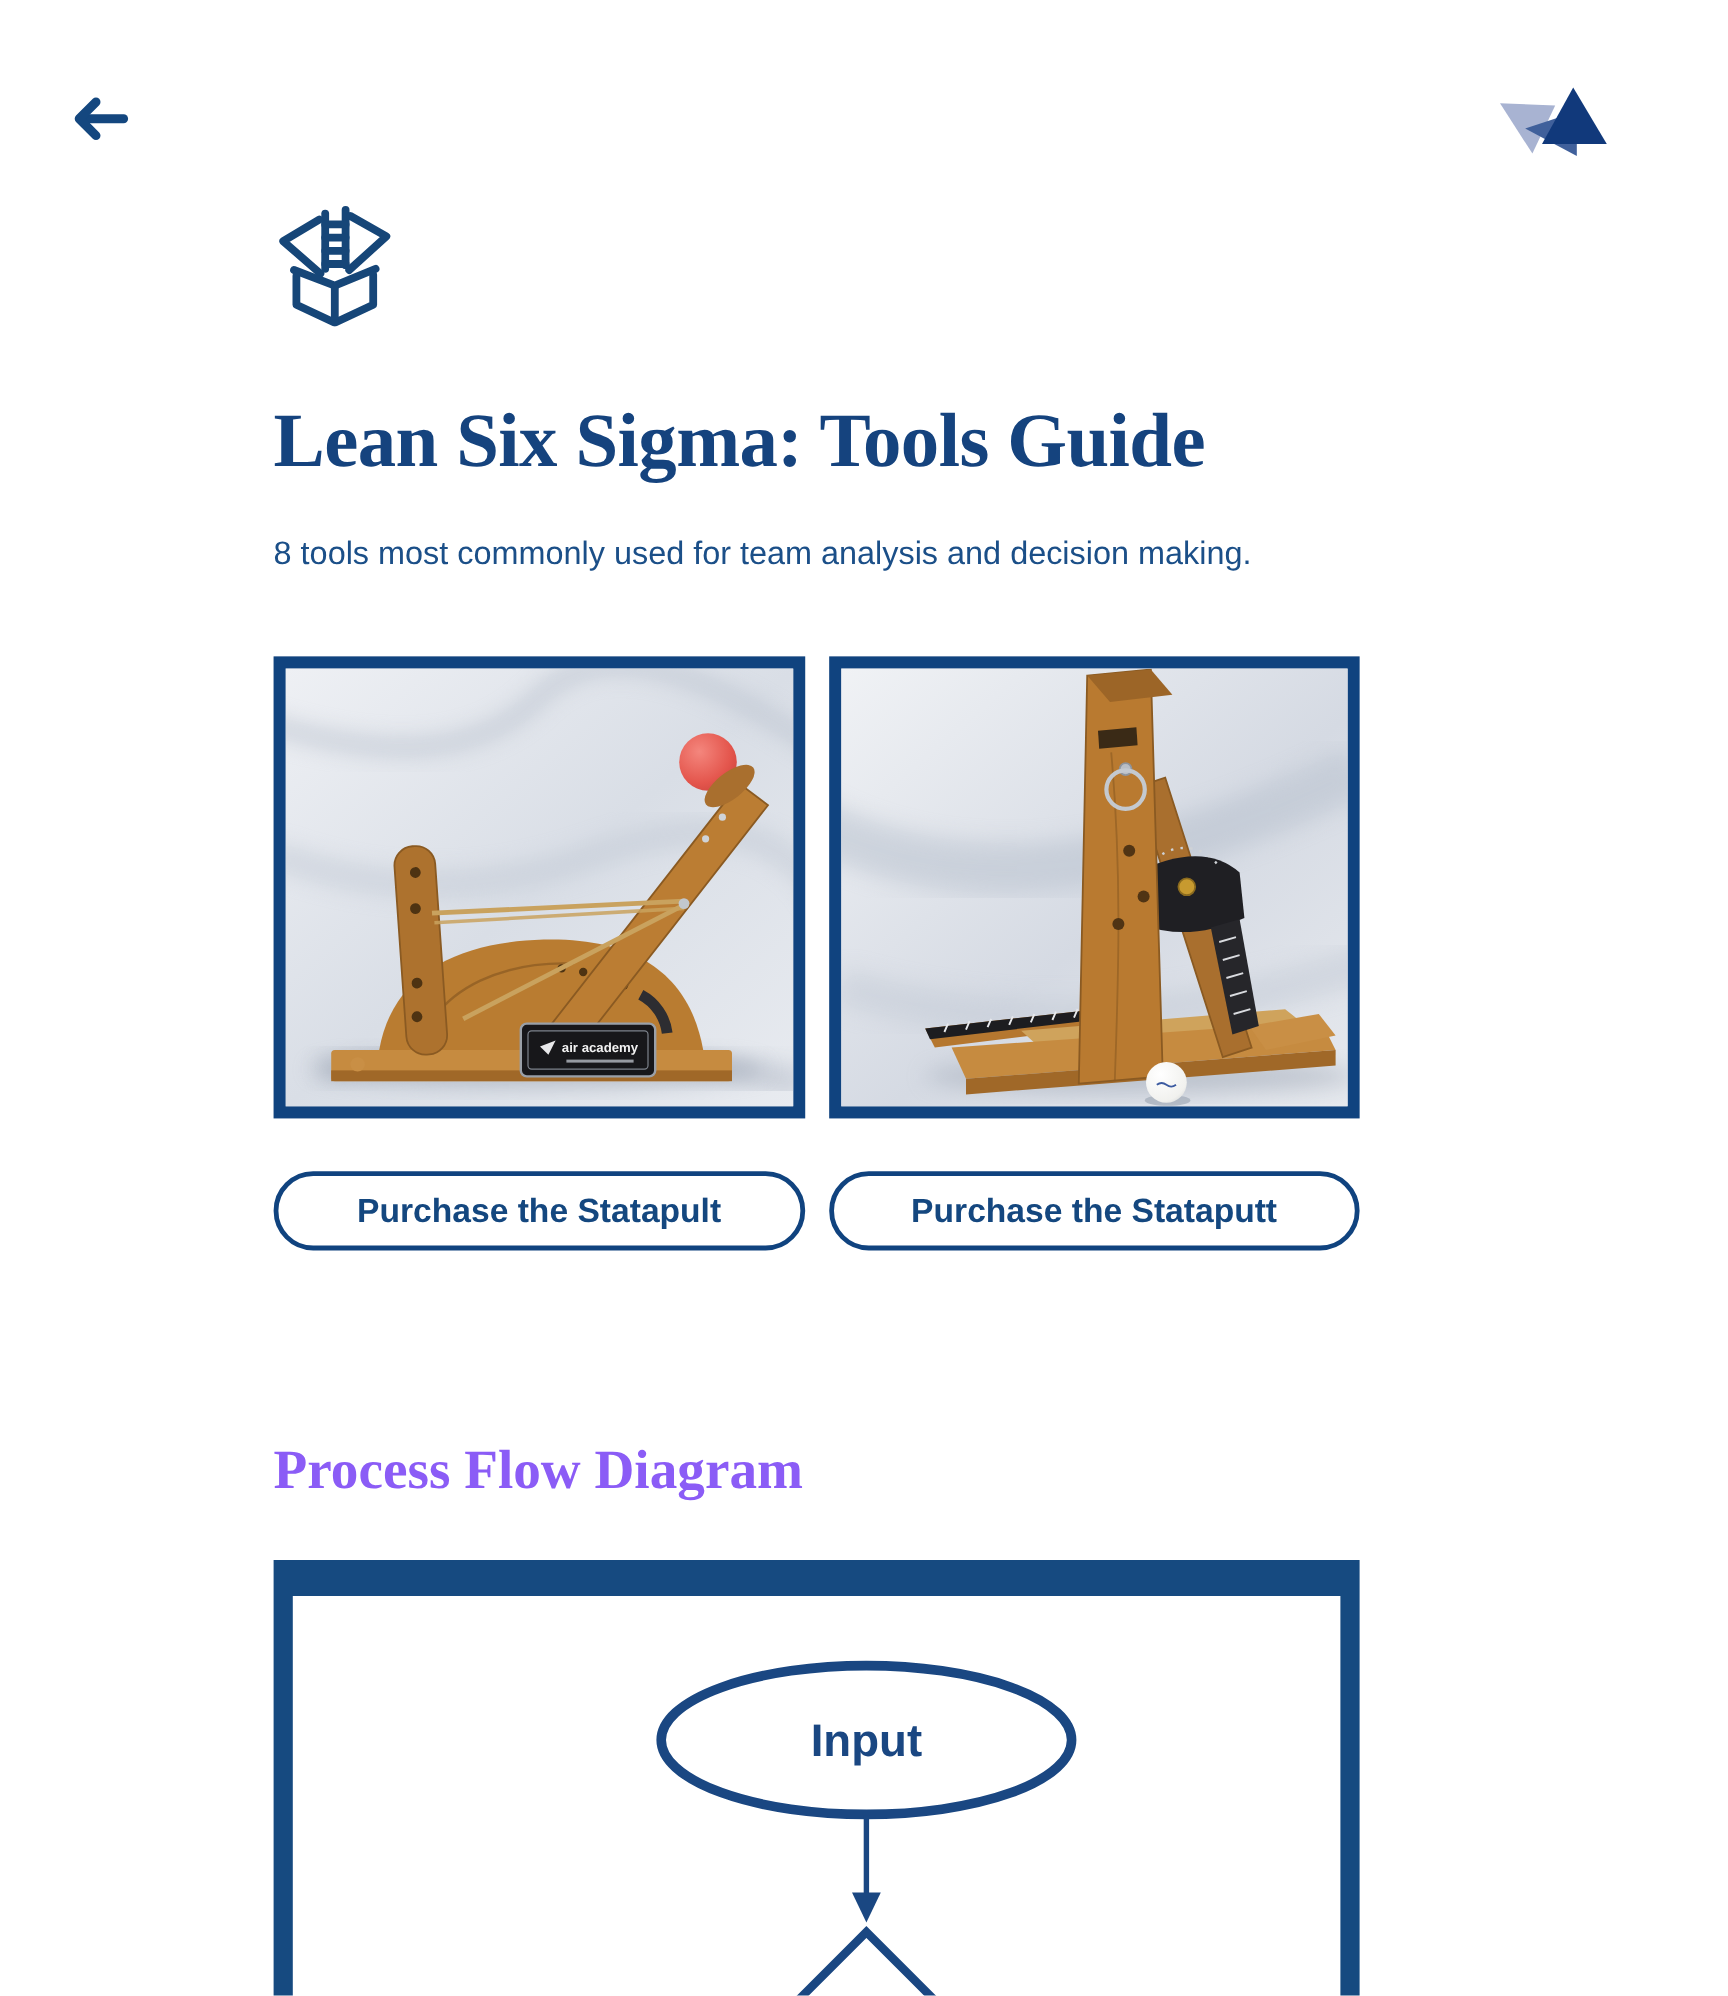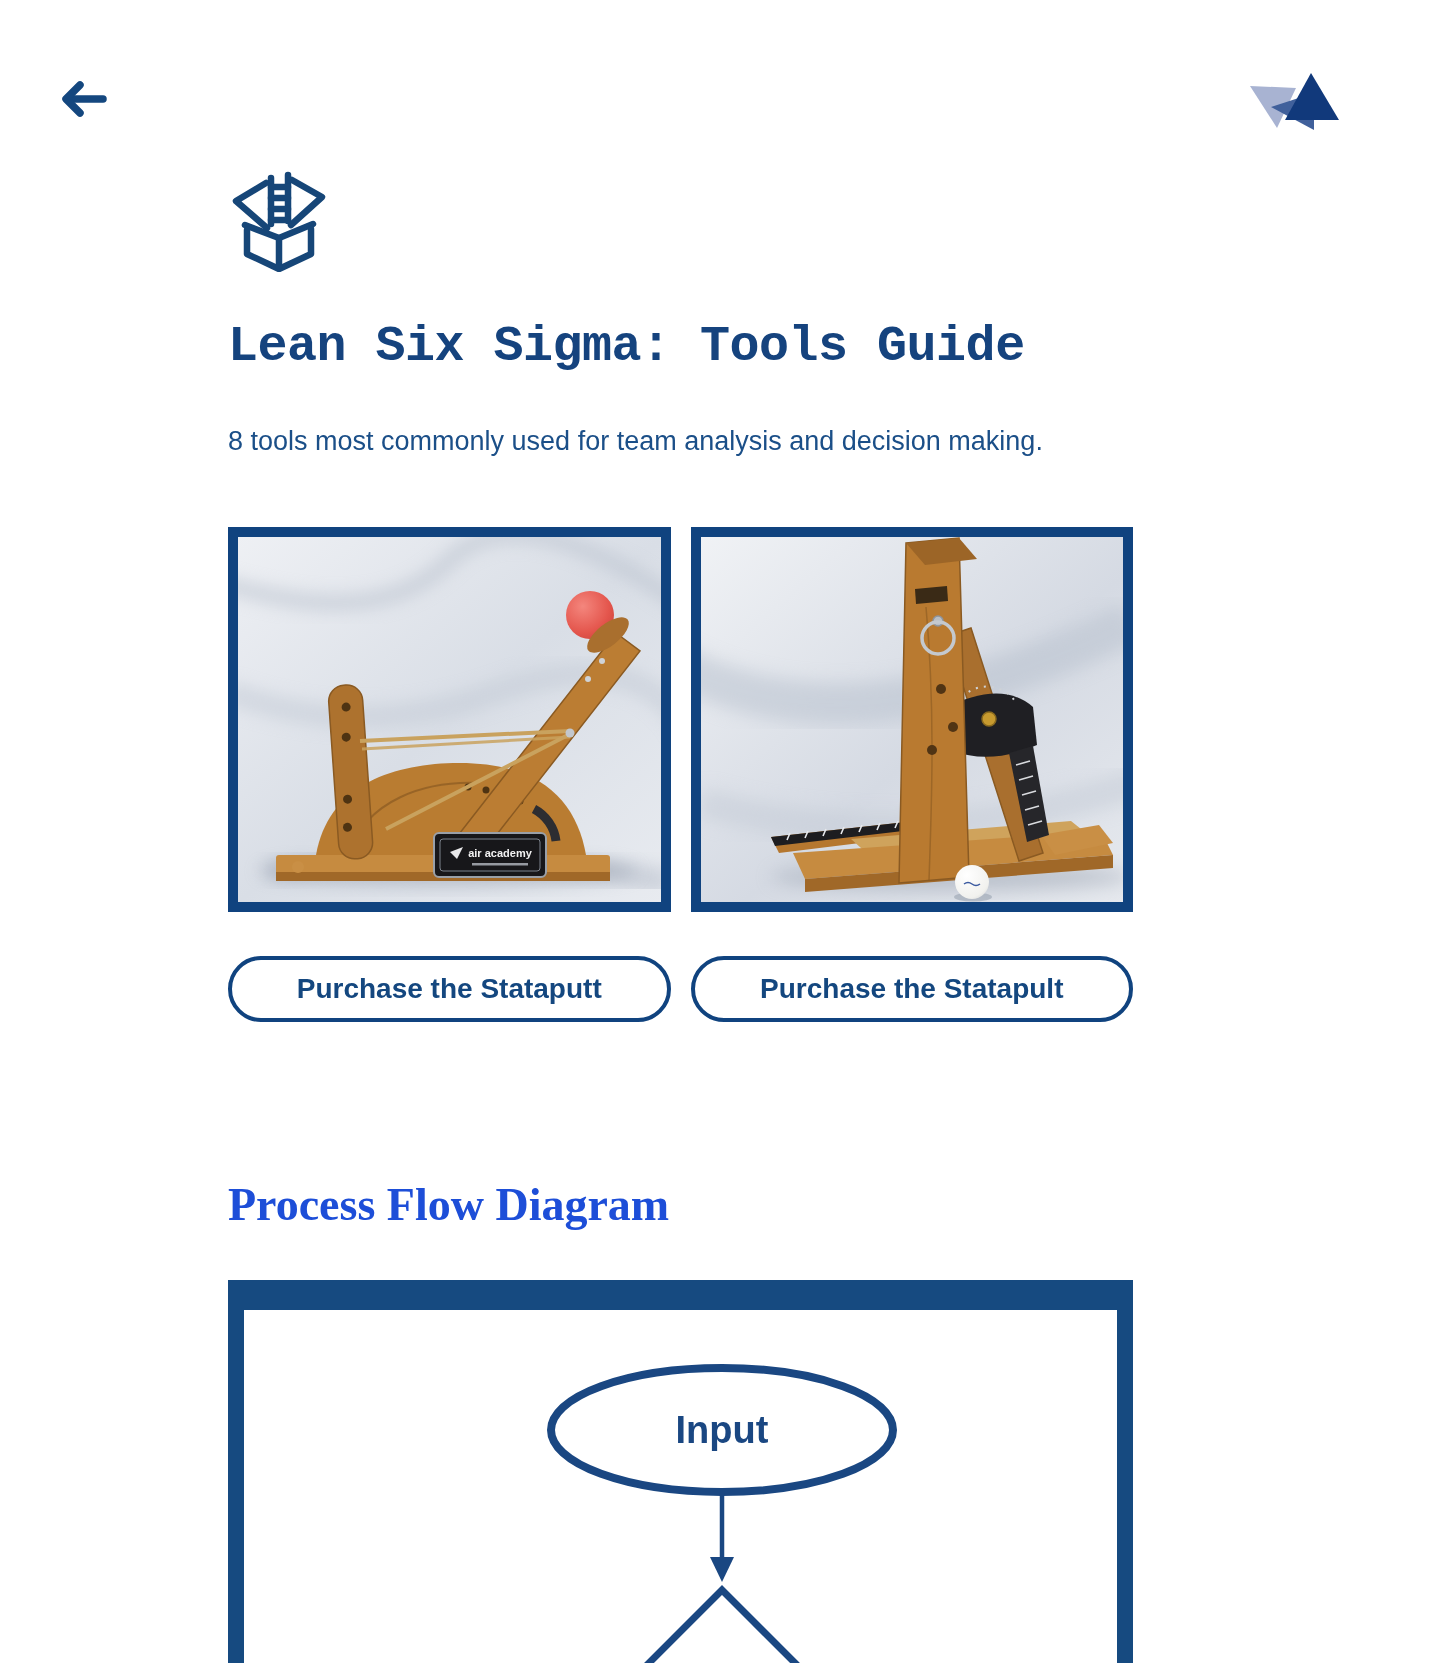--- a/index.html
+++ b/index.html
@@ -9,40 +9,40 @@
     font-family:"Liberation Sans", sans-serif;
   }
   .back-btn {
     position:absolute; left:55px; top:76px; width:56px; height:48px;
     background:none; border:none; cursor:pointer; padding:0;
   }
   .brand-logo { position:absolute; left:1246px; top:72px; width:98px; height:66px; cursor:pointer; }
   .content { position:absolute; left:228px; top:0; width:905px; }
   .box-icon { margin-top:166px; width:102px; height:106px; display:block; }
   h1.page-title {
-    margin-top:46px; font-family:Liberation Mono, monospace; font-weight:bold;
-    font-size:50px; line-height:58px; color:#15437E; letter-spacing:-0.5px;
+    margin-top:66px; font-family:Liberation Serif, serif; font-weight:bold;
+    font-size:64px; line-height:58px; color:#15437E; letter-spacing:-0.5px;
   }
   p.subtitle {
     margin-top:40px; width:850px; font-size:27px; line-height:51px; color:#1B4F88;
   }
   .figures { margin-top:60px; display:flex; gap:20px; }
   .figure {
     flex:1; height:385px; border:10px solid #10437F; background:#dfe3ea; overflow:hidden;
   }
   .figure svg { display:block; }
   .buttons-row { margin-top:44px; display:flex; gap:20px; }
   .pill-btn {
     flex:1; height:66px; border:4px solid #10437F; border-radius:36px; background:#ffffff;
     display:flex; align-items:center; justify-content:center; cursor:pointer;
     font-family:"Liberation Sans", sans-serif; font-weight:bold; font-size:28px; color:#14477F;
   }
   h2.section-heading {
     margin-top:158px; font-family:"Liberation Serif", serif; font-weight:bold;
-    font-size:46px; line-height:50px; color:#1d4ed8;
+    font-size:46px; line-height:50px; color:#8b5cf6;
   }
   .flow-box {
     margin-top:50px; width:905px; height:700px; background:#ffffff;
     border:16px solid #164A80; border-top-width:30px;
   }
 </style>
 </head>
 <body>
 
 <button class="back-btn">
@@ -191,24 +191,24 @@
           <circle cx="231" cy="213" r="5" fill="#503414"></circle>
         <ellipse cx="272" cy="360" rx="19" ry="4.5" fill="#9aa3b1" opacity="0.6"></ellipse>
         <circle cx="271" cy="345" r="17" fill="url(#rball)"></circle>
         <path d="M263,347 q4,-3 8,0 q4,3 8,0" stroke="#3b5aa0" stroke-width="1.5" fill="none"></path>
       </svg>
     </div>
   </div>
 
   <div class="buttons-row">
     <button class="pill-btn">
-      <span>Purchase the Stataputt</span>
+      <span>Purchase the Statapult</span>
     </button>
     <button class="pill-btn">
-      <span>Purchase the Statapult</span>
+      <span>Purchase the Stataputt</span>
     </button>
   </div>
 
   <h2 class="section-heading">Process Flow Diagram</h2>
 
   <div class="flow-box">
     <svg width="873" height="650" viewBox="0 0 873 650">
       <ellipse cx="478" cy="120" rx="171" ry="62" fill="#ffffff" stroke="#1A4782" stroke-width="8"></ellipse>
       <text x="478" y="133" text-anchor="middle" font-family="Liberation Sans, sans-serif" font-size="38" font-weight="bold" fill="#1A4782">Input</text>
       <line x1="478" y1="183" x2="478" y2="250" stroke="#1A4782" stroke-width="4.5"></line>

